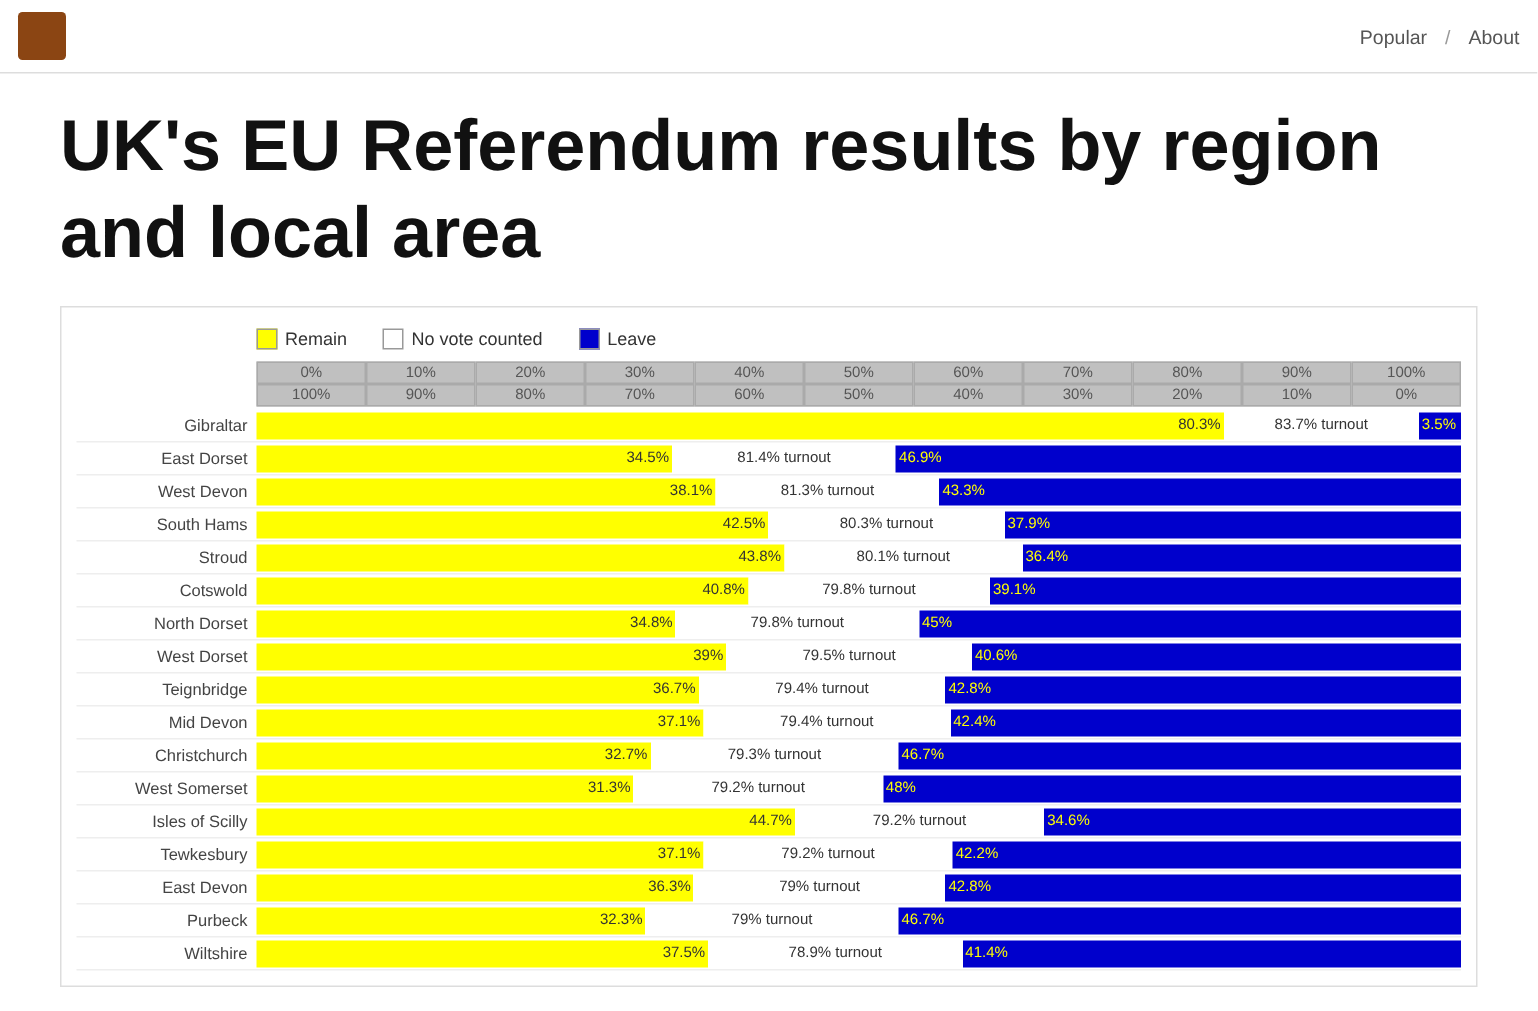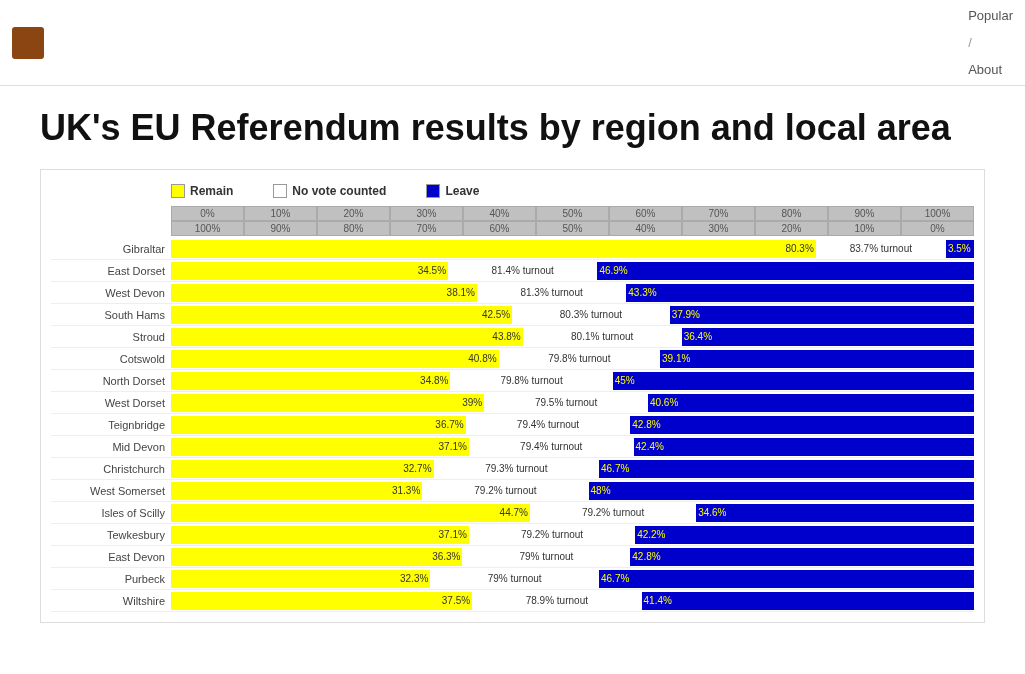--- a/index.html
+++ b/index.html
@@ -39,52 +39,50 @@
     }
     .header-subtitle {
       font-size: 11px;
       color: #888;
     }
     .header-nav {
       display: flex;
       gap: 12px;
       font-size: 13px;
       color: #555;
-      flex-direction: column;
     }
     .header-nav a {
       color: #555;
       text-decoration: none;
     }
     .header-nav .sep { color: #999; }
 
     
     .page-title {
       padding: 20px 40px 10px 40px;
-      font-size: 36px;
+      font-size: 48px;
       font-weight: bold;
       color: #111;
       line-height: 1.2;
     }
 
     
     .chart-container {
       margin: 10px 40px;
       border: 1px solid #ddd;
       padding: 10px 10px 10px 10px;
       background: #fff;
     }
 
     
     .legend {
       display: flex;
       align-items: center;
-      gap: 40px;
+      gap: 24px;
       padding: 4px 0 8px 120px;
-      font-weight: bold;
     }
     .legend-item {
       display: flex;
       align-items: center;
       gap: 5px;
       font-size: 12px;
     }
     .legend-box {
       width: 14px;
       height: 14px;

